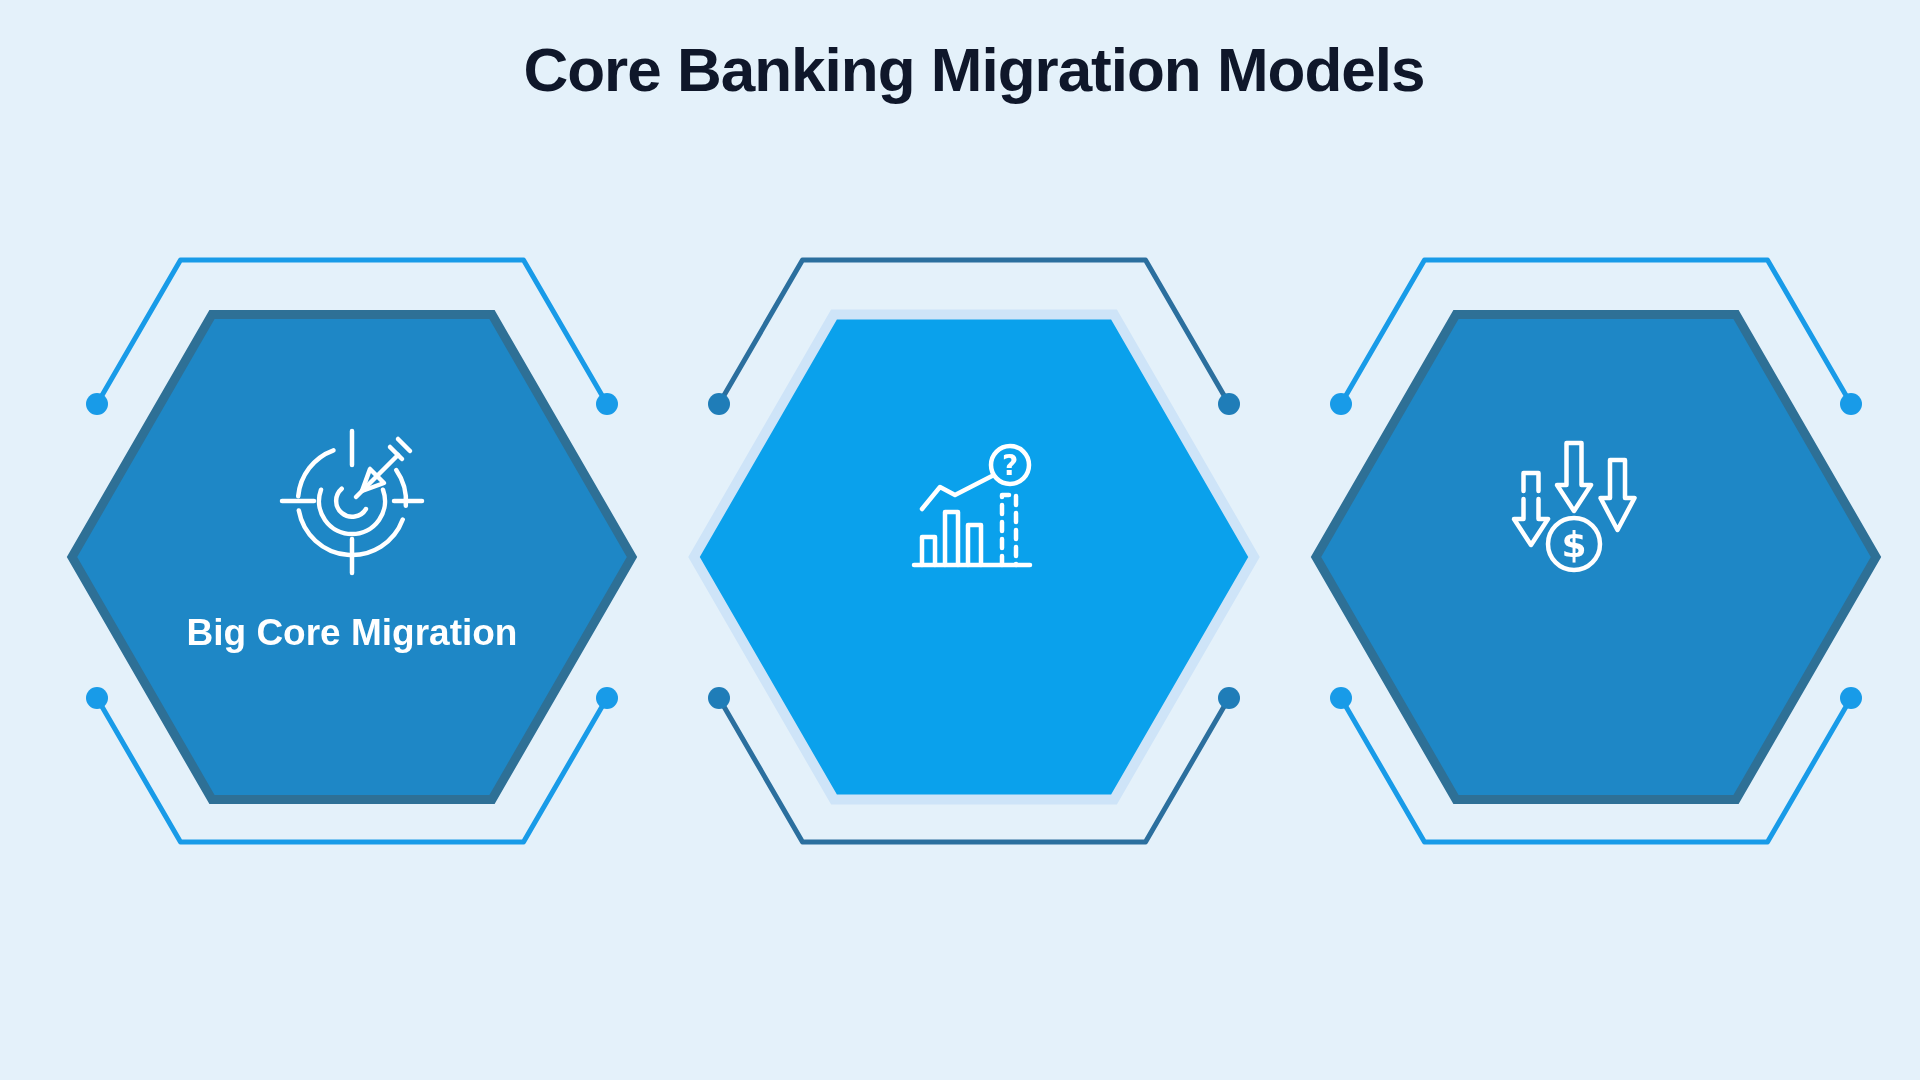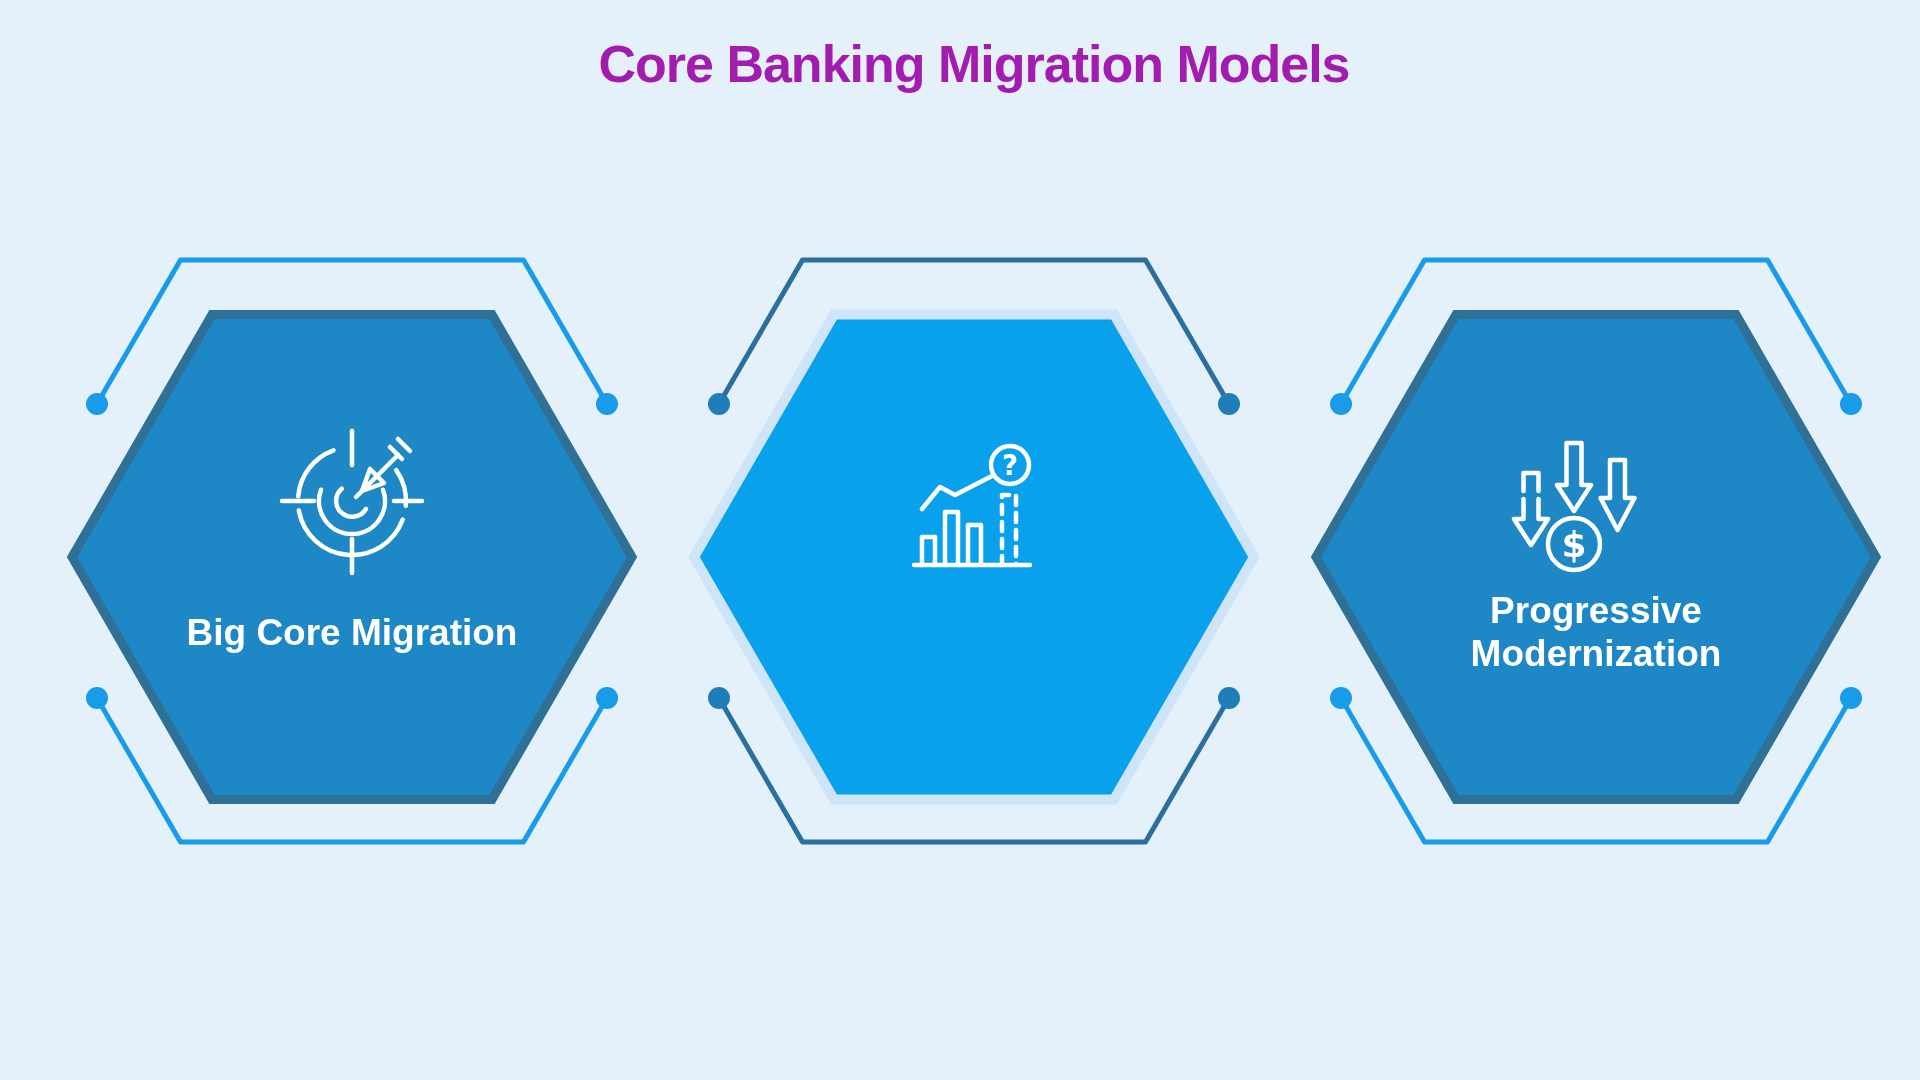--- a/index.html
+++ b/index.html
@@ -4,21 +4,21 @@
 <style>
   html,body{margin:0;padding:0;}
   body{
     width:1920px;height:1080px;overflow:hidden;position:relative;
     background:#e4f1fa;
     font-family:"Liberation Sans", sans-serif;
   }
   .title{
     position:absolute;left:974px;top:34px;transform:translateX(-50%);
     white-space:nowrap;
-    font-size:52px;font-weight:700;letter-spacing:-1px;color:#a21caf;
+    font-size:62px;font-weight:700;letter-spacing:-1px;color:#0f172a;
   }
   .card{position:absolute;top:167px;width:720px;height:780px;}
   .card svg{position:absolute;left:0;top:0;}
   .card-label{
     position:absolute;left:150px;top:420px;width:420px;height:90px;
     display:flex;align-items:center;justify-content:center;text-align:center;
     font-size:37px;line-height:43px;font-weight:700;color:#ffffff;
   }
   
   .hex-solid{fill:#1e87c6;stroke:#2e7096;stroke-width:9;}
@@ -97,14 +97,13 @@
     <polygon class="hex-solid" points="640,390 500,147.5 220,147.5 80,390 220,632.5 500,632.5"></polygon>
     <g class="icon" transform="translate(360,336)">
       <path d="M -72.5,-12 V -30 H -57.5 V -12"></path>
       <path d="M -72.5,-4 V 16 H -82 L -65,42 L -48,16 H -57.5 V -4"></path>
       <path d="M -29.5,-60 V -18 H -39 L -22,8 L -5,-18 H -14.5 V -60 Z"></path>
       <path d="M 14,-43 V -5 H 4.5 L 21.5,27 L 38.5,-5 H 29 V -43 Z"></path>
       <circle cx="-22" cy="41" r="26"></circle>
       <text class="icon-glyph" x="-22" y="54" font-size="36">$</text>
     </g>
   </svg>
-  <div class="card-label">Progressive Modernization</div>
 </div>
 
 </body></html>

